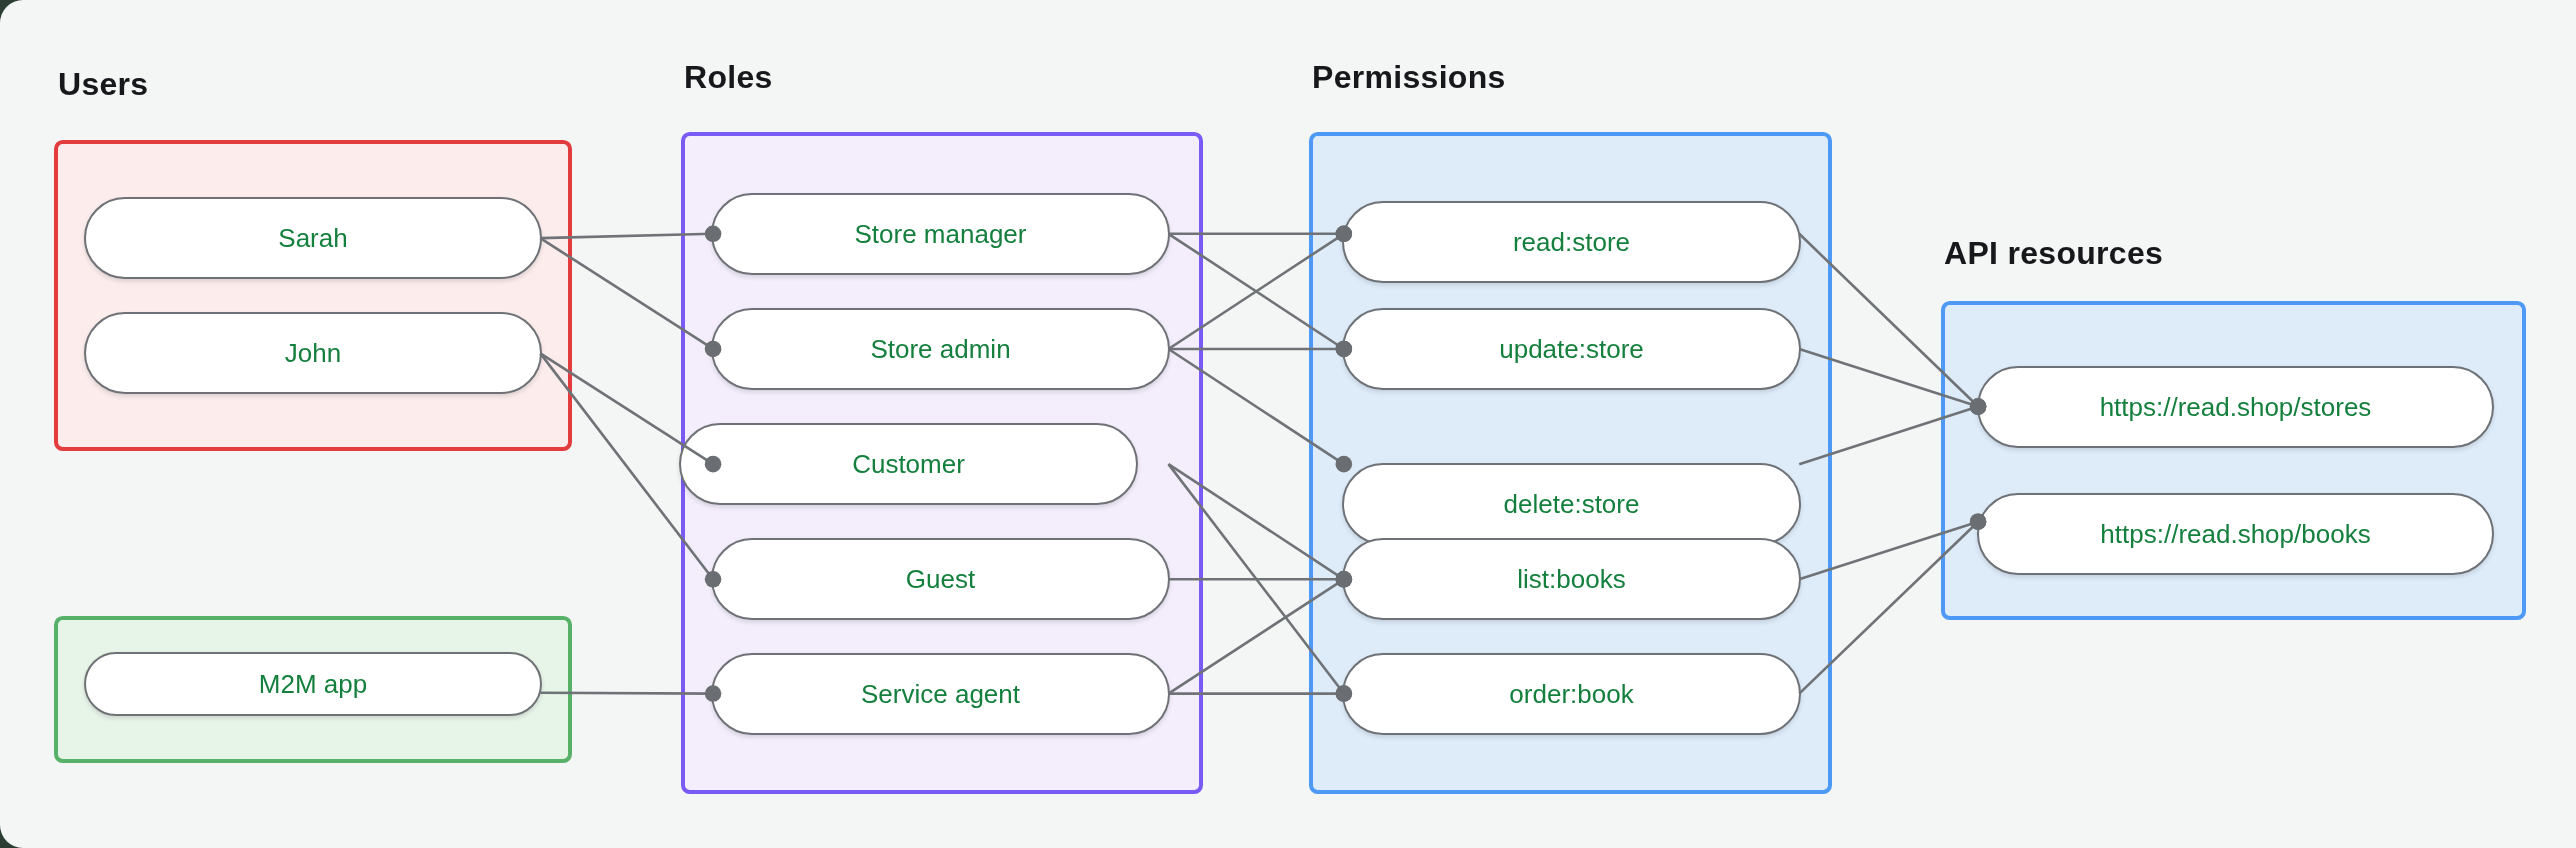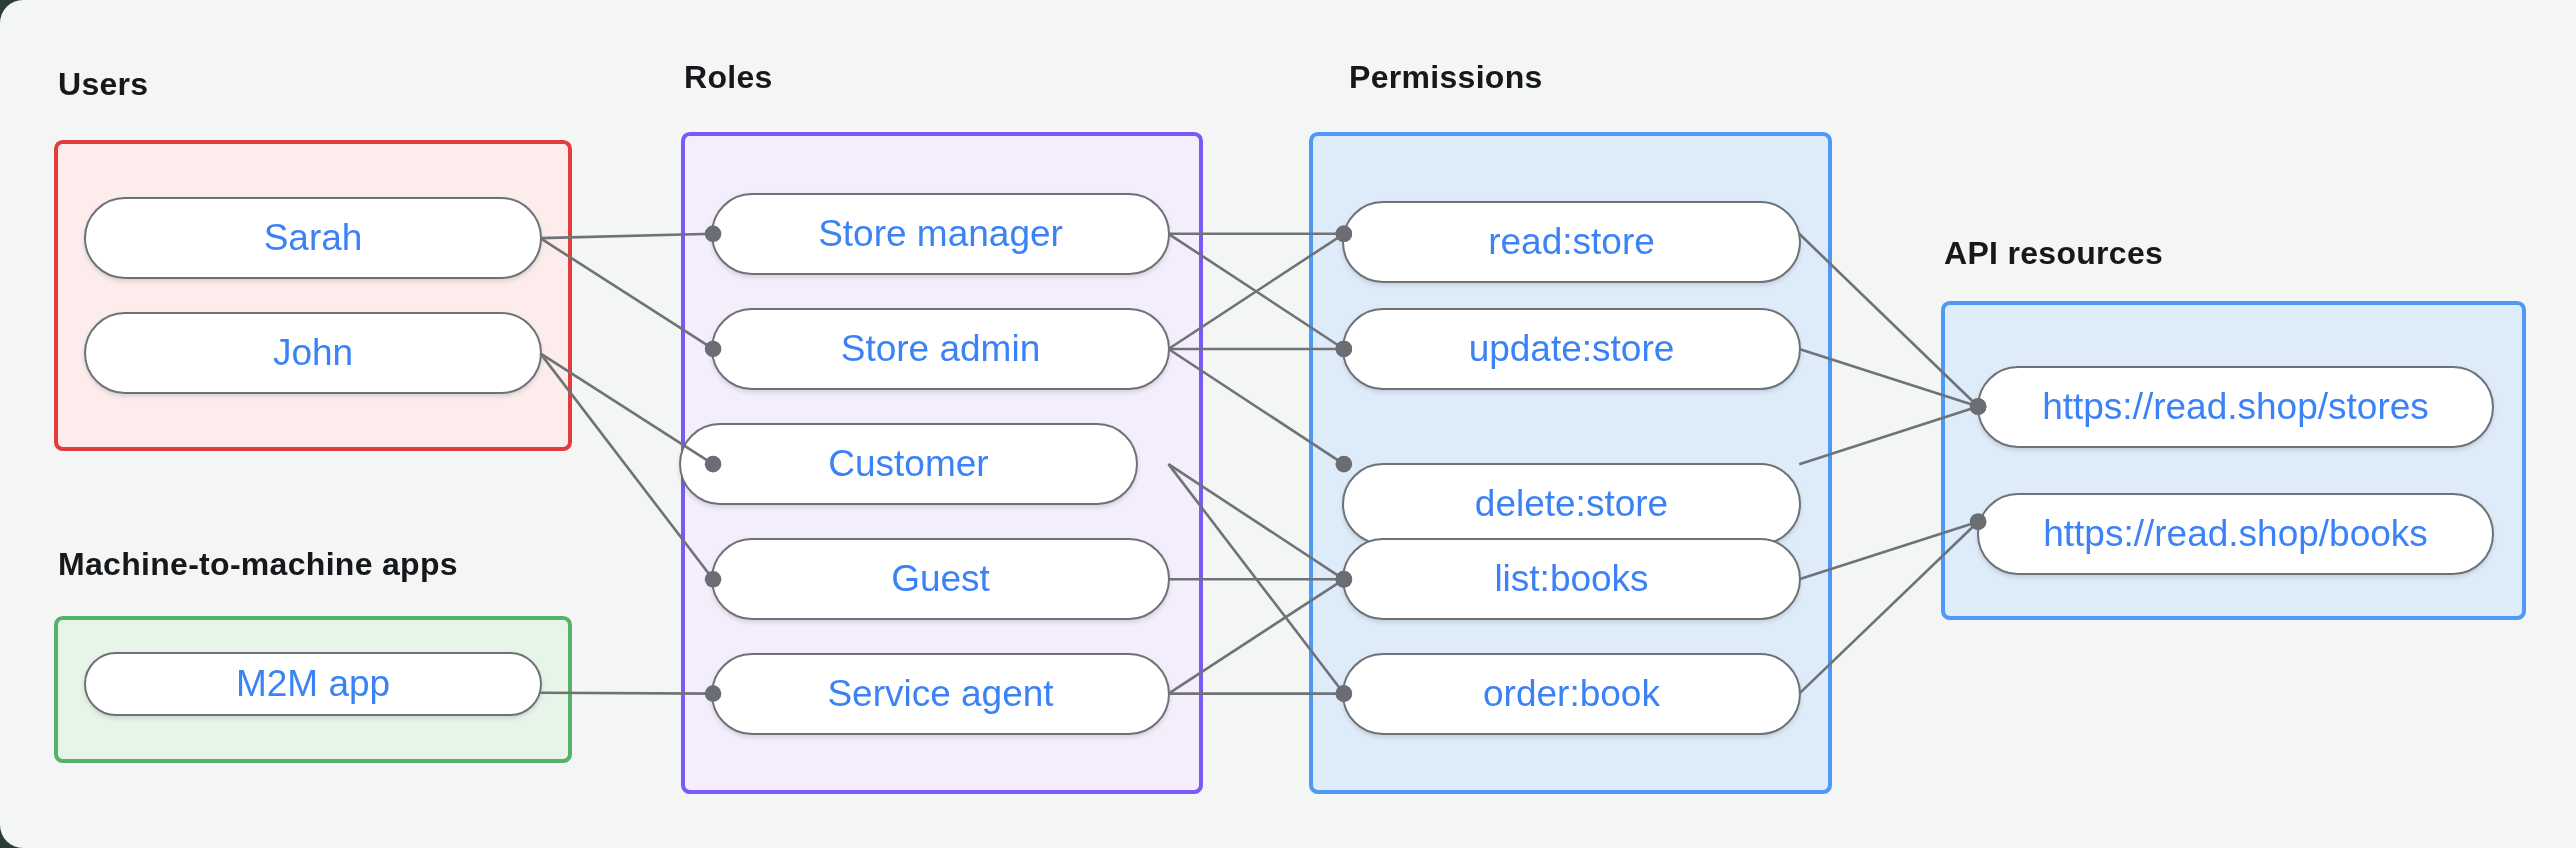--- a/index.html
+++ b/index.html
@@ -15,31 +15,31 @@
     white-space:nowrap; line-height:38px;
   }
   .group-box {
     position:absolute; z-index:1; box-sizing:border-box;
     border:4.4px solid transparent; border-radius:8.7px;
   }
   .label-users       { left:58px;   top:65px;  }
   .box-users         { left:54px;   top:140px; width:518px; height:311px; }
   .label-roles       { left:684px;  top:58px;  }
   .box-roles         { left:681px;  top:132px; width:522px; height:662px; }
-  .label-permissions { left:1312px; top:58px;margin-left:37px;  }
+  .label-permissions { left:1312px; top:58px;  }
   .box-permissions   { left:1309px; top:132px; width:523px; height:662px; }
   .label-api         { left:1944px; top:234px; }
   .box-api           { left:1941px; top:301px; width:585px; height:319px; }
   .label-m2m         { left:58px;   top:545px; }
   .box-m2m           { left:54px;   top:616px; width:518px; height:147px; }
   .node {
     position:absolute; z-index:2; box-sizing:border-box;
     background:#ffffff; border:2.6px solid #6e7276; border-radius:52px;
     display:flex; align-items:center; justify-content:center;
-    font-size:37px; color:#3b82f6; white-space:nowrap;
+    font-size:26px; color:#15803d; white-space:nowrap;
     box-shadow:0 2.6px 4.4px rgba(40,45,50,0.14);
   }
   .connections { position:absolute; left:0; top:0; z-index:3; pointer-events:none; }
 </style>
 </head>
 <body>
 
 <div class="canvas">
 
   <div class="group-label label-users">Users</div>
@@ -47,21 +47,20 @@
 
   <div class="group-label label-roles">Roles</div>
   <div class="group-box  box-roles" style="border-color: rgb(122, 90, 245); background: rgb(244, 238, 252);"></div>
 
   <div class="group-label label-permissions">Permissions</div>
   <div class="group-box  box-permissions" style="border-color: rgb(77, 153, 245); background: rgb(222, 236, 250);"></div>
 
   <div class="group-label label-api">API resources</div>
   <div class="group-box  box-api" style="border-color: rgb(77, 153, 245); background: rgb(222, 236, 250);"></div>
 
-  <div class="group-label label-m2m">Machine-to-machine apps</div>
   <div class="group-box  box-m2m" style="border-color: rgb(87, 177, 105); background: rgb(231, 244, 232);"></div>
 
   <div id="nodes-layer">
       <div class="node" style="left: 84px; top: 197px; width: 458px; height: 82px; border-color: rgb(110, 114, 118); background: rgb(255, 255, 255);">
         <span>Sarah</span>
       </div>
       <div class="node" style="left: 84px; top: 312px; width: 458px; height: 82px; border-color: rgb(110, 114, 118); background: rgb(255, 255, 255);">
         <span>John</span>
       </div>
       <div class="node" style="left: 84px; top: 652px; width: 458px; height: 64px; border-color: rgb(110, 114, 118); background: rgb(255, 255, 255);">

